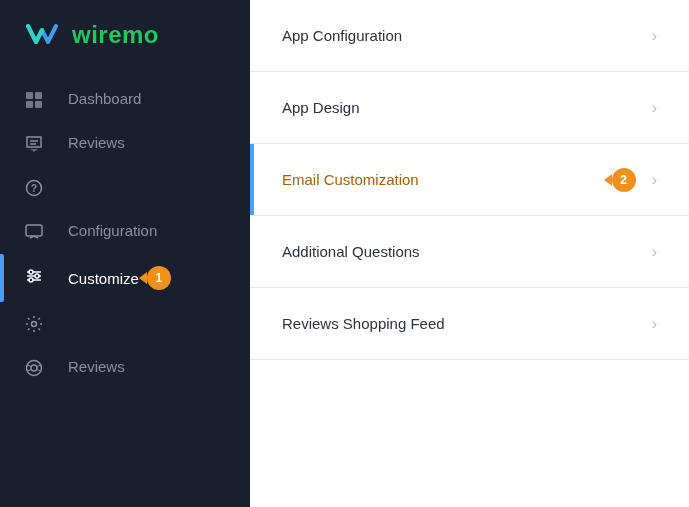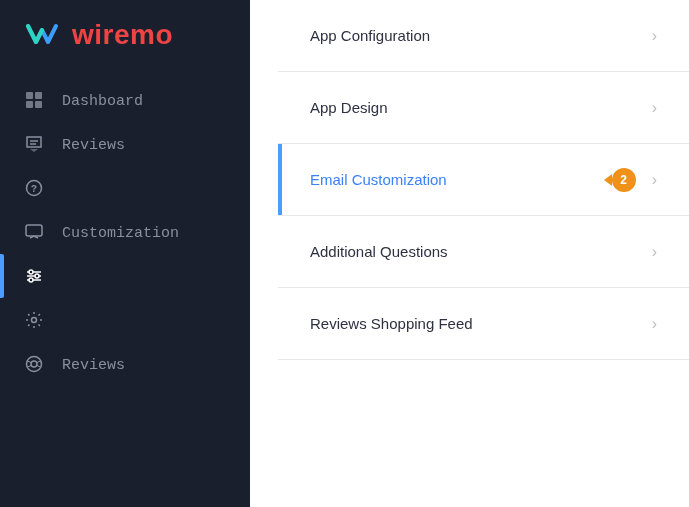--- a/index.html
+++ b/index.html
@@ -29,43 +29,42 @@
       gap: 12px;
       height: 70px;
     }
 
     .logo-icon {
       width: 36px;
       height: 30px;
     }
 
     .logo-text {
-      color: #ef4444;
-      font-size: 28px;
+      color: #22c55e;
+      font-size: 24px;
       font-weight: 600;
       letter-spacing: 0.5px;
     }
 
     .nav-list {
       list-style: none;
       flex: 1;
       padding: 8px 0;
     }
 
     .nav-item {
       display: flex;
-      align-items: flex-end;
+      align-items: flex-start;
       padding: 12px 24px;
       cursor: pointer;
       position: relative;
-      gap: 18px;
+      gap: 24px;
       color: #8a8f9e;
       font-size: 15px;
       transition: color 0.2s;
-      font-family: Liberation Mono, monospace;
     }
 
     .nav-item.active {
       color: #ffffff;
     }
 
     .nav-item.active::before {
       content: '';
       position: absolute;
       left: 0;
@@ -112,36 +111,35 @@
     }
 
     .menu-item {
       display: flex;
       align-items: center;
       padding: 0 32px;
       height: 72px;
       border-bottom: 1px solid #e8e8e8;
       cursor: pointer;
       position: relative;
-      margin-left: 28px;
     }
 
     .menu-item.active .menu-item-label {
       color: #4a9eff;
     }
 
     .menu-item-label {
       flex: 1;
       font-size: 15px;
       color: #2d3142;
       font-weight: 400;
     }
 
     .menu-item.active .menu-item-label {
-      color: #3b82f6;
+      color: #a16207;
     }
 
     .menu-item-arrow {
       color: #c0c0c0;
       font-size: 16px;
     }
 
     .active-bar {
       position: absolute;
       left: 0;
@@ -232,34 +230,38 @@
       </span>
     </li>
 
     <li class="nav-item">
       <span class="nav-icon">
         <svg width="18" height="18" viewBox="0 0 18 18">
           <rect x="1" y="2" width="16" height="11" rx="2" fill="none" stroke="currentColor" stroke-width="1.5"></rect>
           <path d="M5 15 l4-2 l4 2" fill="none" stroke="currentColor" stroke-width="1.5"></path>
         </svg>
       </span>
-      <span class="nav-label">Customization</span>
+      <span class="nav-label">Configuration</span>
     </li>
 
     <li class="nav-item active">
       <span class="nav-icon">
         <svg width="18" height="18" viewBox="0 0 18 18">
           <line x1="2" y1="5" x2="16" y2="5" stroke="currentColor" stroke-width="1.5"></line>
           <line x1="2" y1="9" x2="16" y2="9" stroke="currentColor" stroke-width="1.5"></line>
           <line x1="2" y1="13" x2="16" y2="13" stroke="currentColor" stroke-width="1.5"></line>
           <circle cx="6" cy="5" r="2" fill="#1a1f2e" stroke="currentColor" stroke-width="1.5"></circle>
           <circle cx="12" cy="9" r="2" fill="#1a1f2e" stroke="currentColor" stroke-width="1.5"></circle>
           <circle cx="6" cy="13" r="2" fill="#1a1f2e" stroke="currentColor" stroke-width="1.5"></circle>
         </svg>
       </span>
+      <span class="nav-label">
+        Customize
+        <span class="badge">1</span>
+      </span>
     </li>
 
     <li class="nav-item">
       <span class="nav-icon">
         <svg width="18" height="18" viewBox="0 0 18 18">
           <circle cx="9" cy="9" r="2.5" fill="none" stroke="currentColor" stroke-width="1.5"></circle>
           <path d="M9 1 v2 M9 15 v2 M1 9 h2 M15 9 h2 M3.1 3.1 l1.4 1.4 M13.5 13.5 l1.4 1.4 M3.1 14.9 l1.4-1.4 M13.5 4.5 l1.4-1.4" stroke="currentColor" stroke-width="1.5"></path>
         </svg>
       </span>
     </li>

